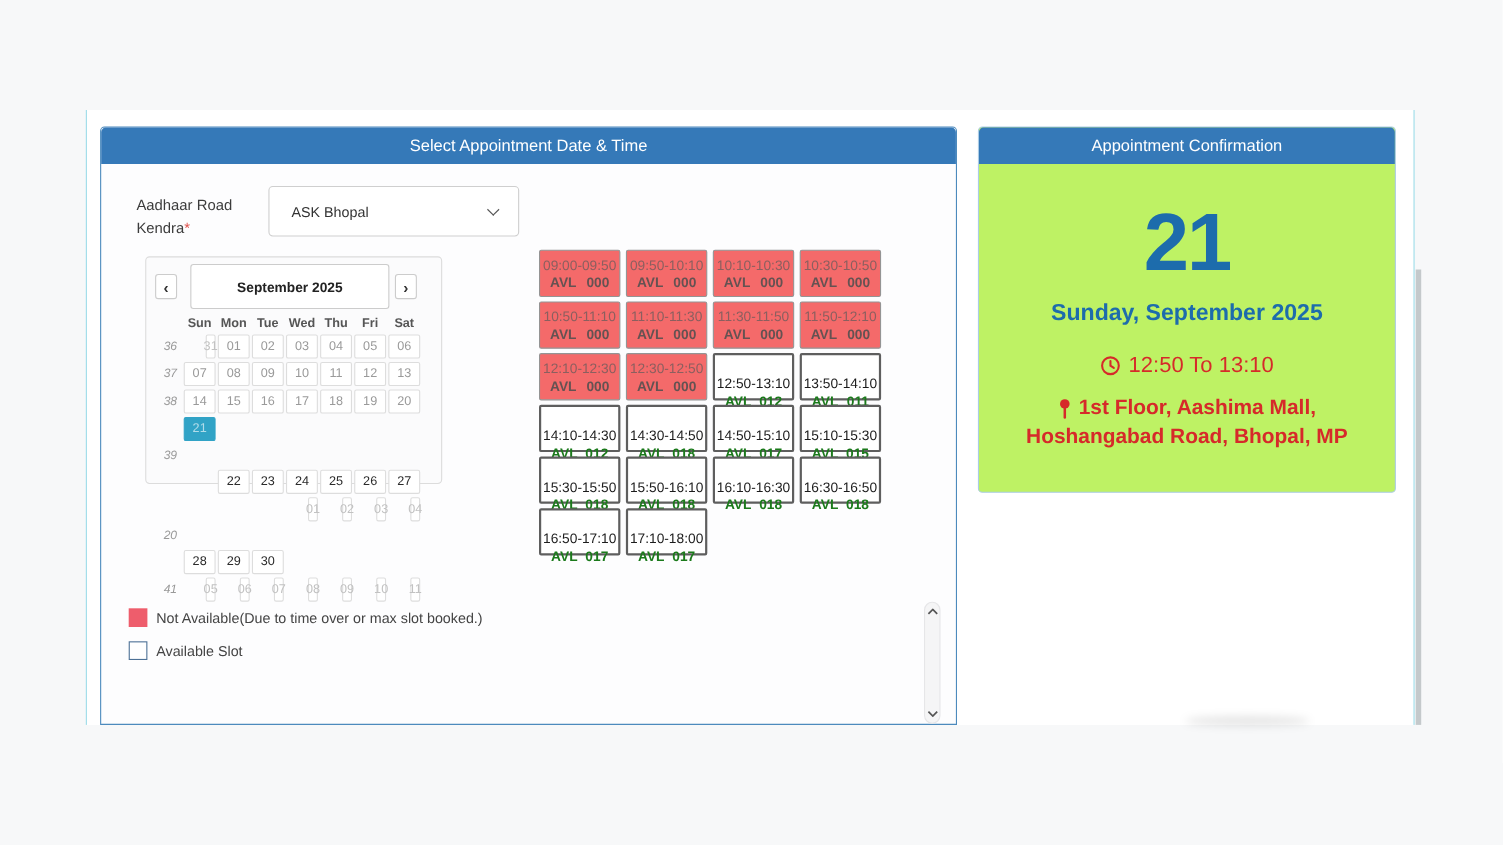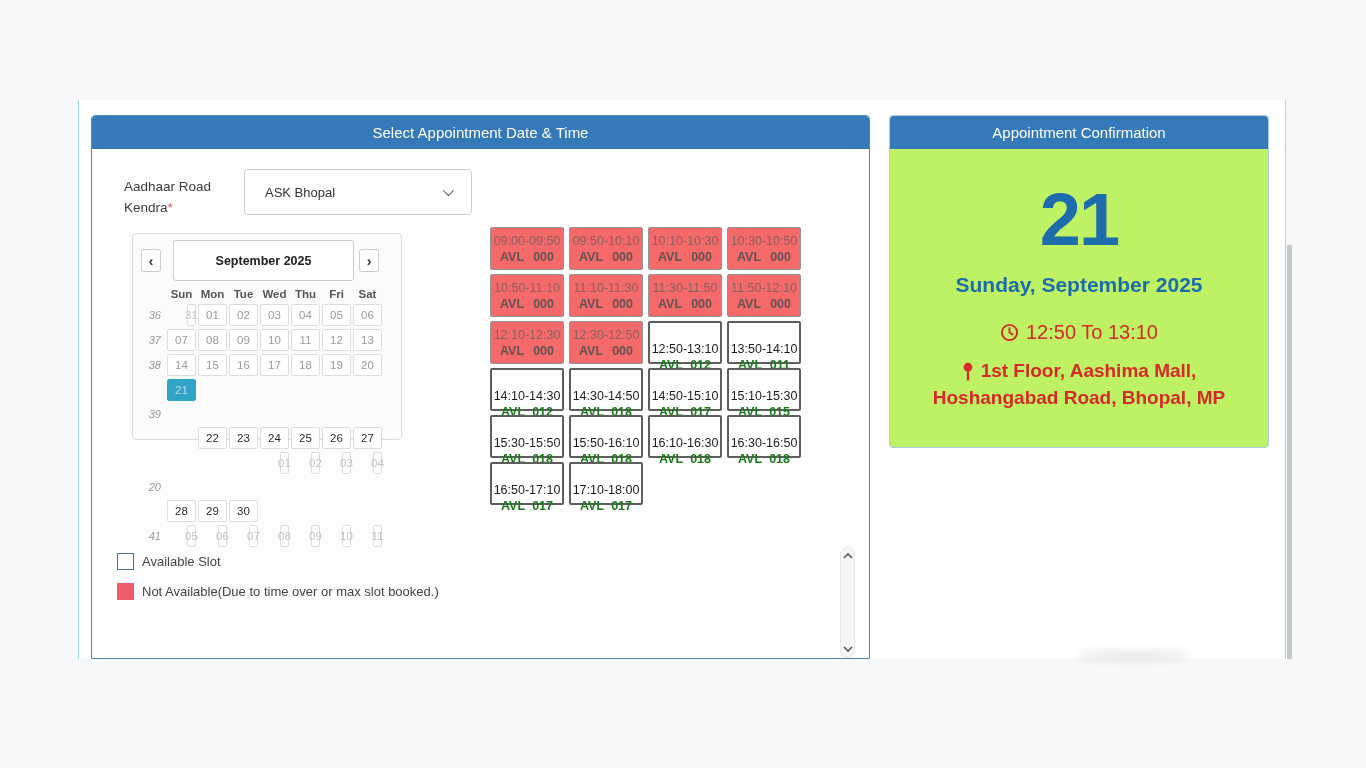--- a/index.html
+++ b/index.html
@@ -417,26 +417,26 @@
             <div class="slot-time">17:10-18:00</div>
             <div class="slot-avl">
               <span>AVL</span>
               <span>017</span>
             </div>
           </div>
         </div>
 
       <div class="legend">
         <div class="legend-row">
+          <span class="legend-swatch na"></span>
+          <span class="legend-text">Not Available(Due to time over or max slot booked.)</span>
+        </div>
+        <div class="legend-row">
           <span class="legend-swatch avail"></span>
           <span class="legend-text">Available Slot</span>
-        </div>
-        <div class="legend-row">
-          <span class="legend-swatch na"></span>
-          <span class="legend-text">Not Available(Due to time over or max slot booked.)</span>
         </div>
       </div>
 
       <div class="inner-scrollbar">
         <svg width="10" height="6" viewBox="0 0 10 6">
             <polyline points="1,5 5,1 9,5" fill="none" stroke="#555" stroke-width="1.6"></polyline>
           </svg>
         <svg width="10" height="6" viewBox="0 0 10 6">
             <polyline points="1,1 5,5 9,1" fill="none" stroke="#555" stroke-width="1.6"></polyline>
           </svg>

